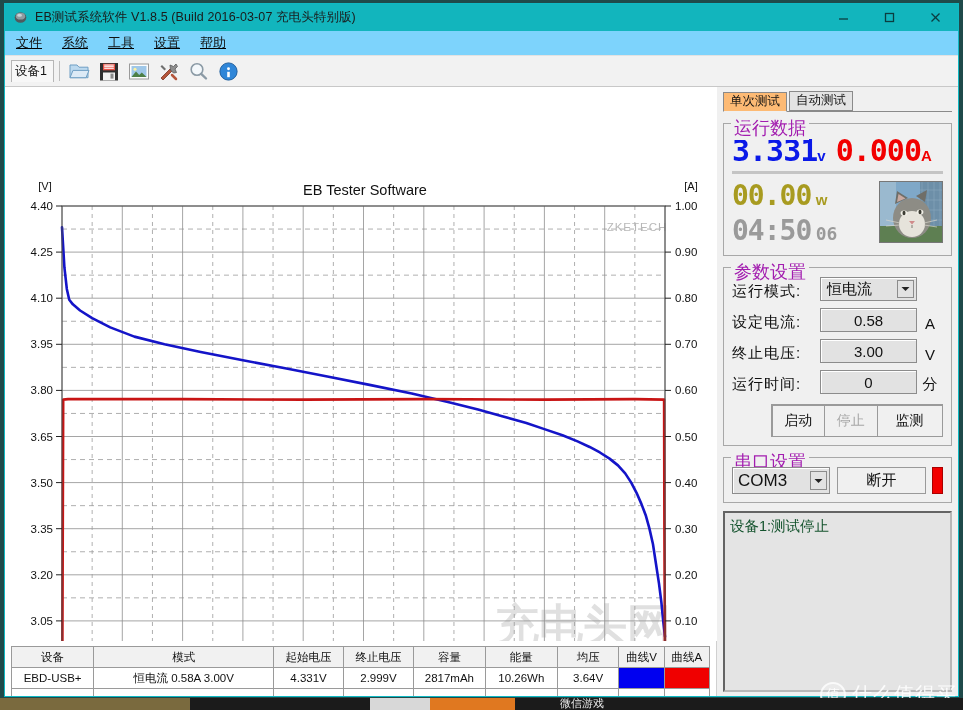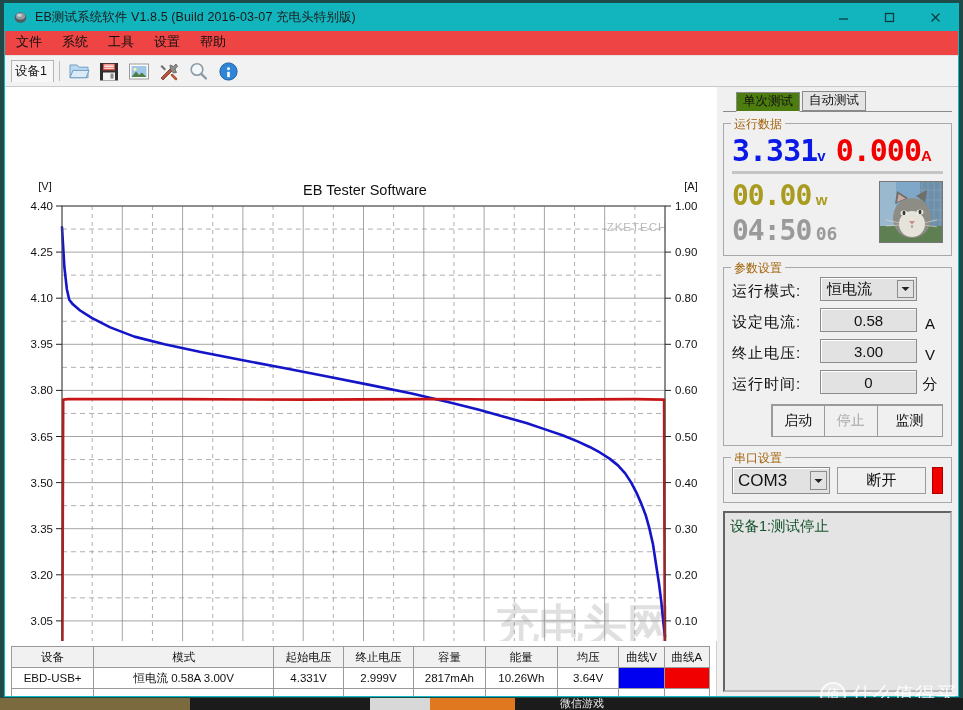--- a/index.html
+++ b/index.html
@@ -49,25 +49,26 @@
   }
   .win-btn {
     width: 46px; height: 27px;
     display: flex; align-items: center; justify-content: center;
     color: #114; font-size: 13px;
   }
   .win-btn svg { display: block; }
   
   .menubar {
     height: 25px;
-    background: #ef4444;
-    display: flex; 
+    background: #7dd3fc;
+    display: flex; align-items: center;
     padding-left: 11px;
     flex: 0 0 auto;
     border-bottom: 1px solid #e2e2e2;
+    text-decoration: underline;
   }
   .menu-item {
     font-size: 13px; color: #111;
     padding: 2px 10px 2px 0;
     margin-right: 10px;
     white-space: nowrap;
   }
   
   .toolbar {
     height: 31px;
@@ -161,38 +162,38 @@
   .tab {
     font-size: 12.5px;
     padding: 1px 6px 2px 6px;
     border: 1px solid #8a8a8a;
     background: #e4e4e4;
     color: #111;
     margin-right: 2px;
     line-height: 15px;
   }
   .tab.active {
-    background: #4d7c0f;
+    background: #fdba74;
     border-bottom: 1px solid #f0f0f0;
-    position: relative; top: 1px; margin-left: 13px;
+    position: relative; top: 1px;
   }
   .group {
     border: 1px solid #a8a8a8;
     margin-top: 11px;
     padding: 9px 8px 8px 8px;
     position: relative;
     background: #f0f0f0;
   }
   .group > .legend {
     position: absolute;
     top: -8px; left: 7px;
     background: #f0f0f0;
     padding: 0 3px;
-    font-size: 12px;
-    color: #a16207;
+    font-size: 18px;
+    color: #a21caf;
   }
   
   .readout-row1 {
     display: flex; align-items: baseline;
     height: 34px;
   }
   .seg {
     font-family: "DejaVu Sans Mono", monospace;
     font-weight: bold;
     letter-spacing: -1px;

